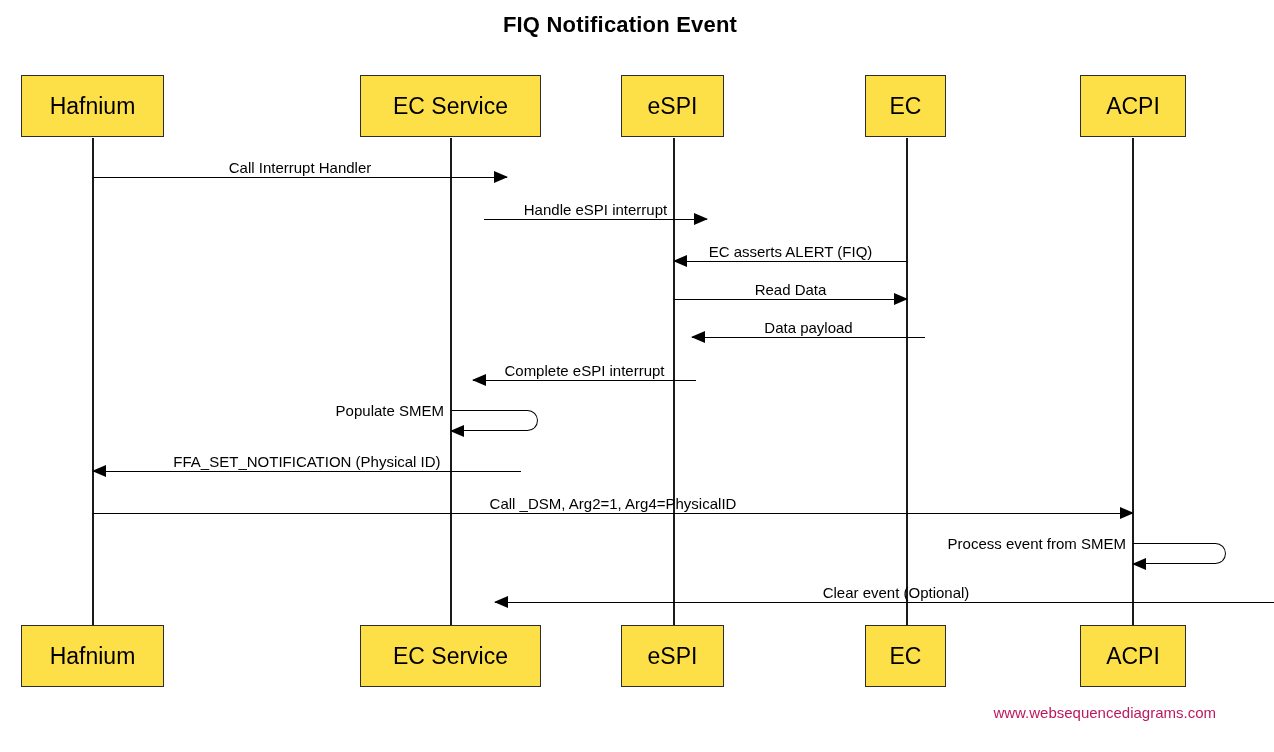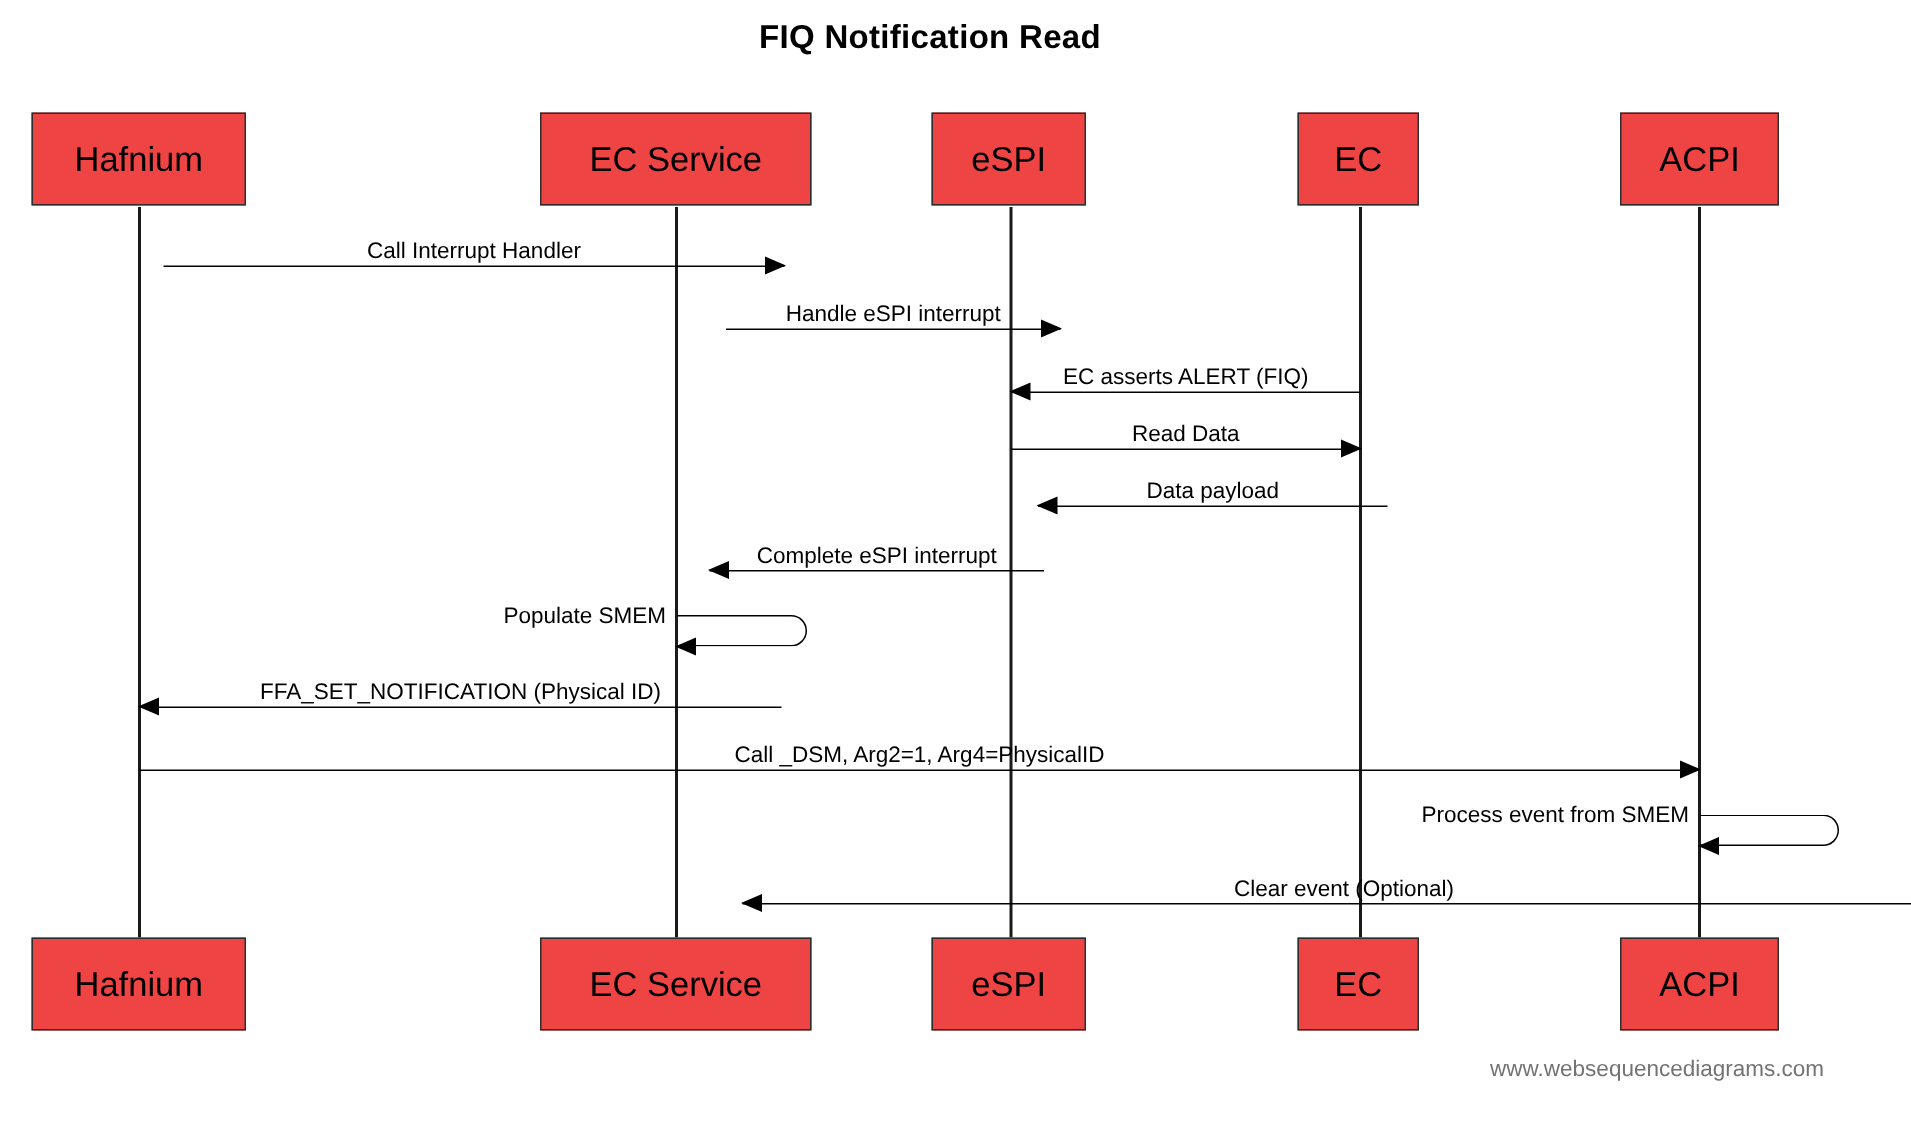--- a/index.html
+++ b/index.html
@@ -23,21 +23,21 @@
     width: 1240px;
     text-align: center;
     font-size: 22px;
     font-weight: bold;
     letter-spacing: 0.2px;
   }
   .actor {
     position: absolute;
     height: 60px;
     border: 1.5px solid #2e2e2e;
-    background: #ef4444;
+    background: #fde047;
     display: flex;
     align-items: center;
     justify-content: center;
     font-size: 23px;
     white-space: nowrap;
     z-index: 3;
   }
   .lifeline {
     position: absolute;
     top: 138px;
@@ -101,29 +101,29 @@
     top: -10px;
     font-size: 15px;
     line-height: 19px;
     white-space: nowrap;
   }
   .watermark {
     position: absolute;
     right: 58px;
     top: 704px;
     font-size: 15px;
-    color: #737373;
+    color: #be185d;
   }
 </style>
 </head>
 <body>
 
 <div class="canvas">
 
-  <div class="title">FIQ Notification Read</div>
+  <div class="title">FIQ Notification Event</div>
 
   <div class="lifeline" style="left:92px;"></div>
   <div class="lifeline" style="left:450px;"></div>
   <div class="lifeline" style="left:673px;"></div>
   <div class="lifeline" style="left:906px;"></div>
   <div class="lifeline" style="left:1132px;"></div>
 
   <div class="actor" style="left:21px;  top:75px; width:141px;">
       <span>Hafnium</span>
     </div>
@@ -149,21 +149,21 @@
   <div class="actor" style="left:621px; top:625px; width:101px;">
       <span>eSPI</span>
     </div>
   <div class="actor" style="left:865px; top:625px; width:79px;">
       <span>EC</span>
     </div>
   <div class="actor" style="left:1080px;top:625px; width:104px;">
       <span>ACPI</span>
     </div>
 
-  <div class="msg" style="left:109px; top:158px; width:414px;">
+  <div class="msg" style="left:93px; top:158px; width:414px;">
     <div class="msg-label">Call Interrupt Handler</div>
     <div class="msg-line">
       <div class="arrowhead right"></div>
     </div>
   </div>
 
   <div class="msg" style="left:451px; top:200px; width:223px;margin-left:33px;">
     <div class="msg-label">Handle eSPI interrupt</div>
     <div class="msg-line">
       <div class="arrowhead right"></div>

